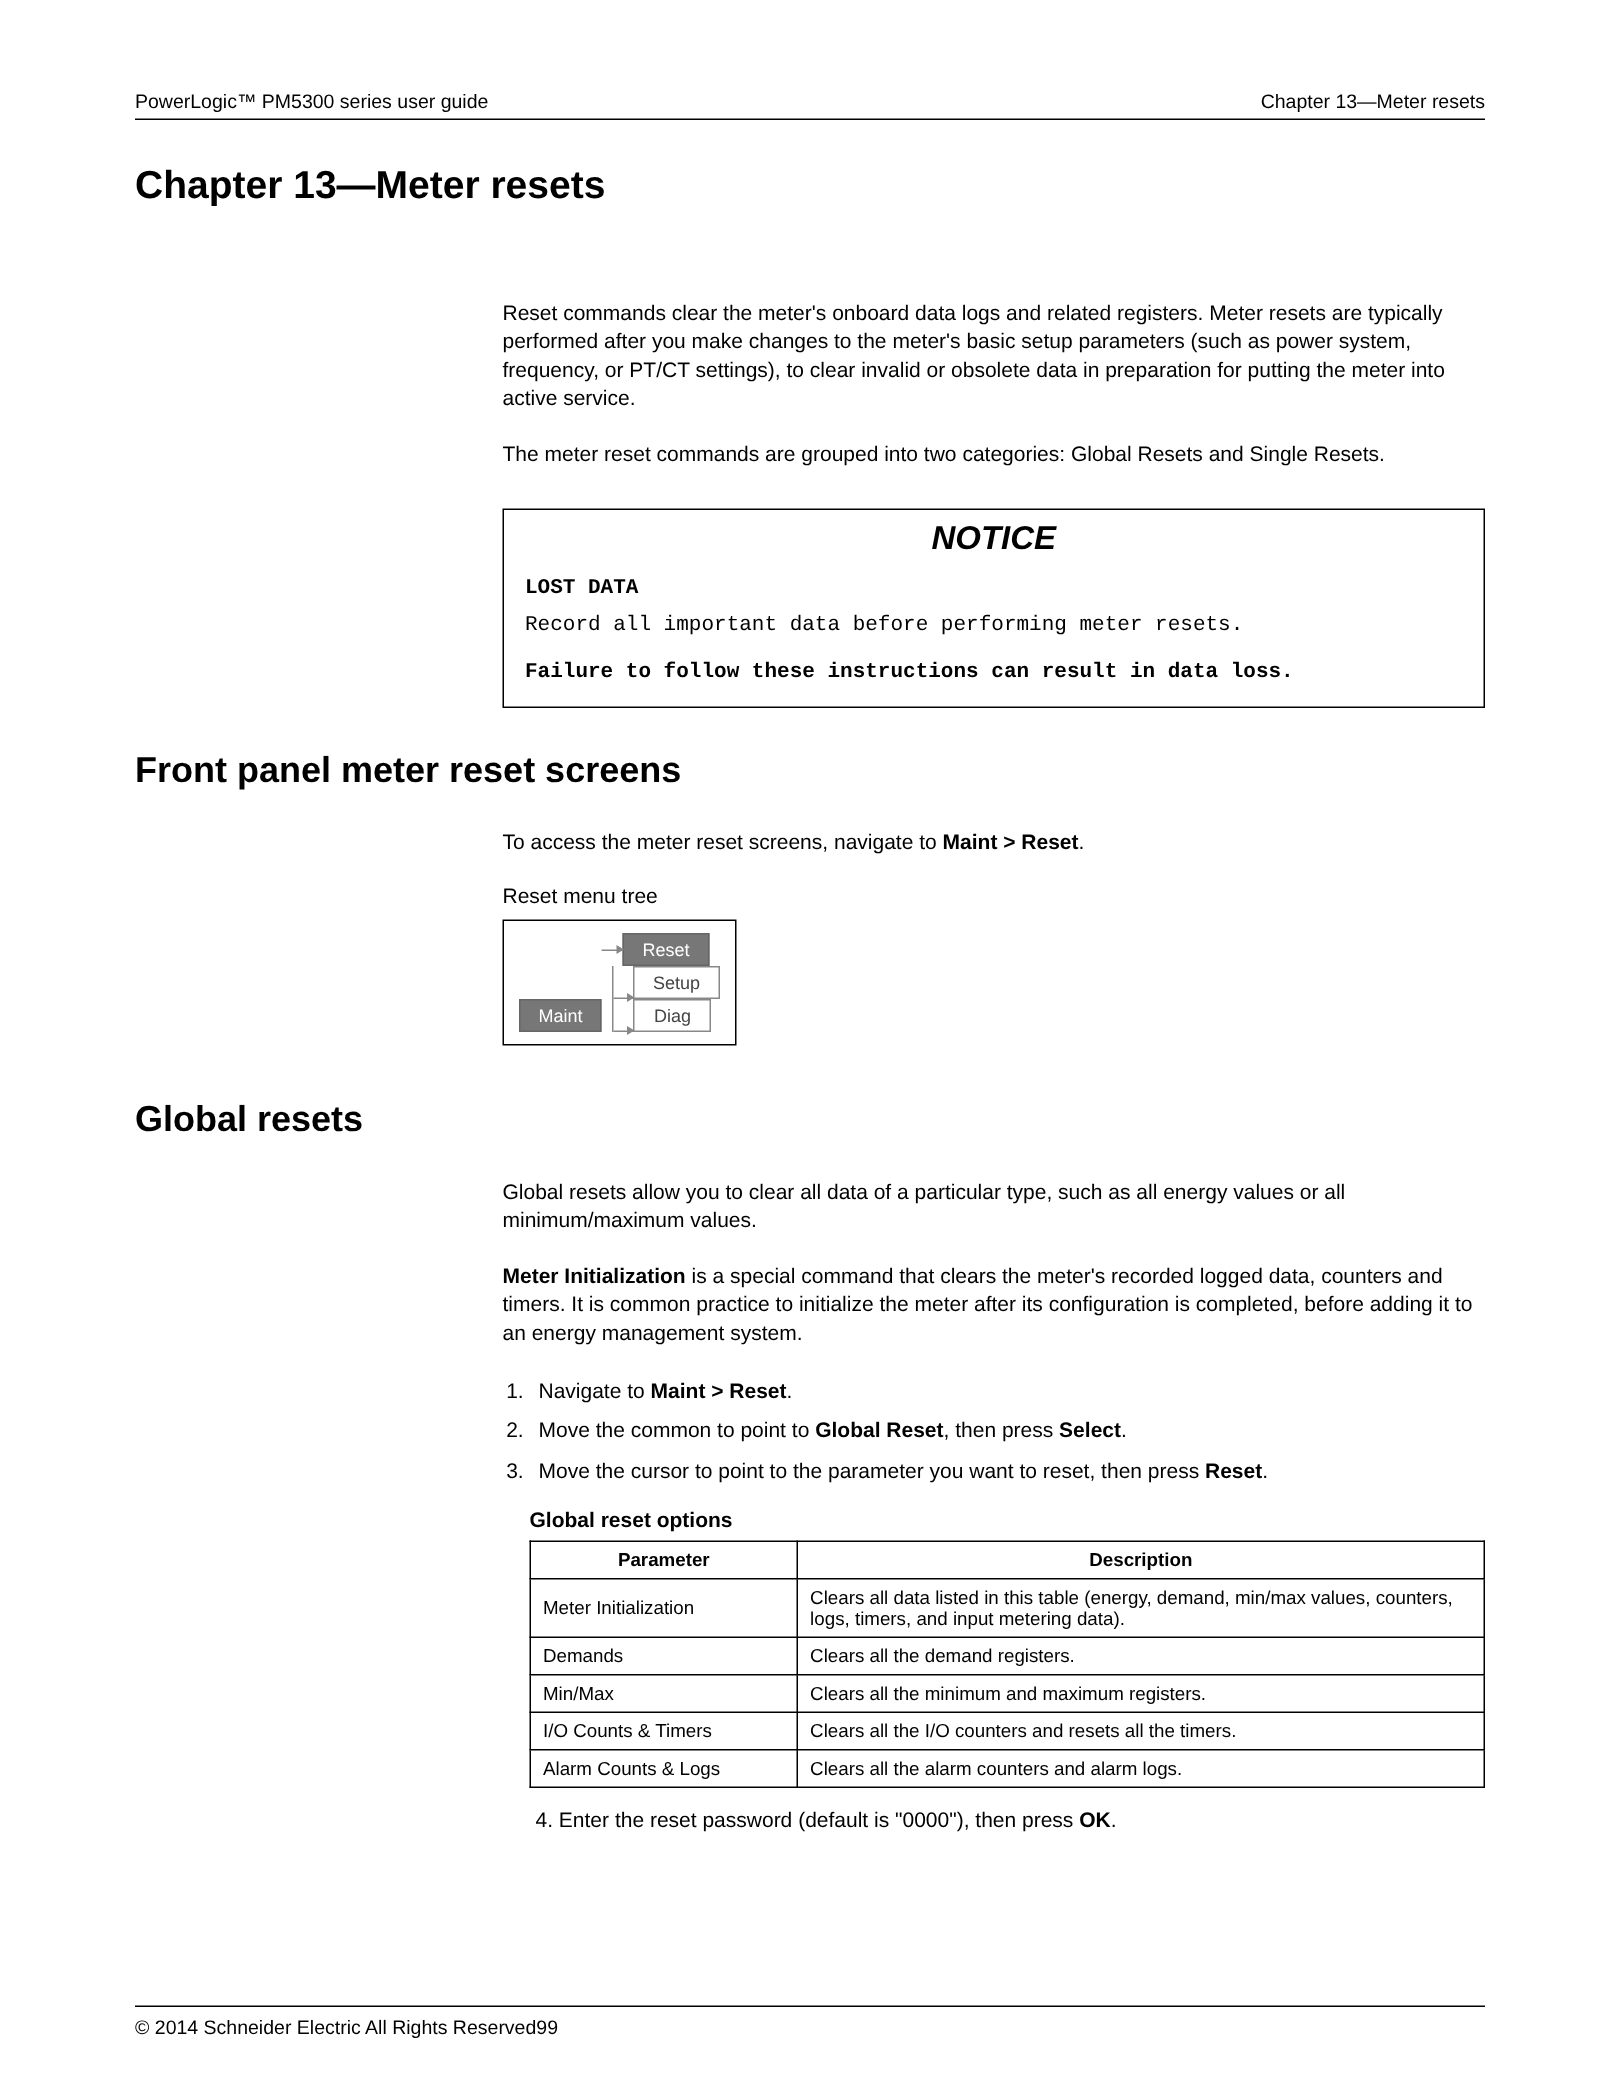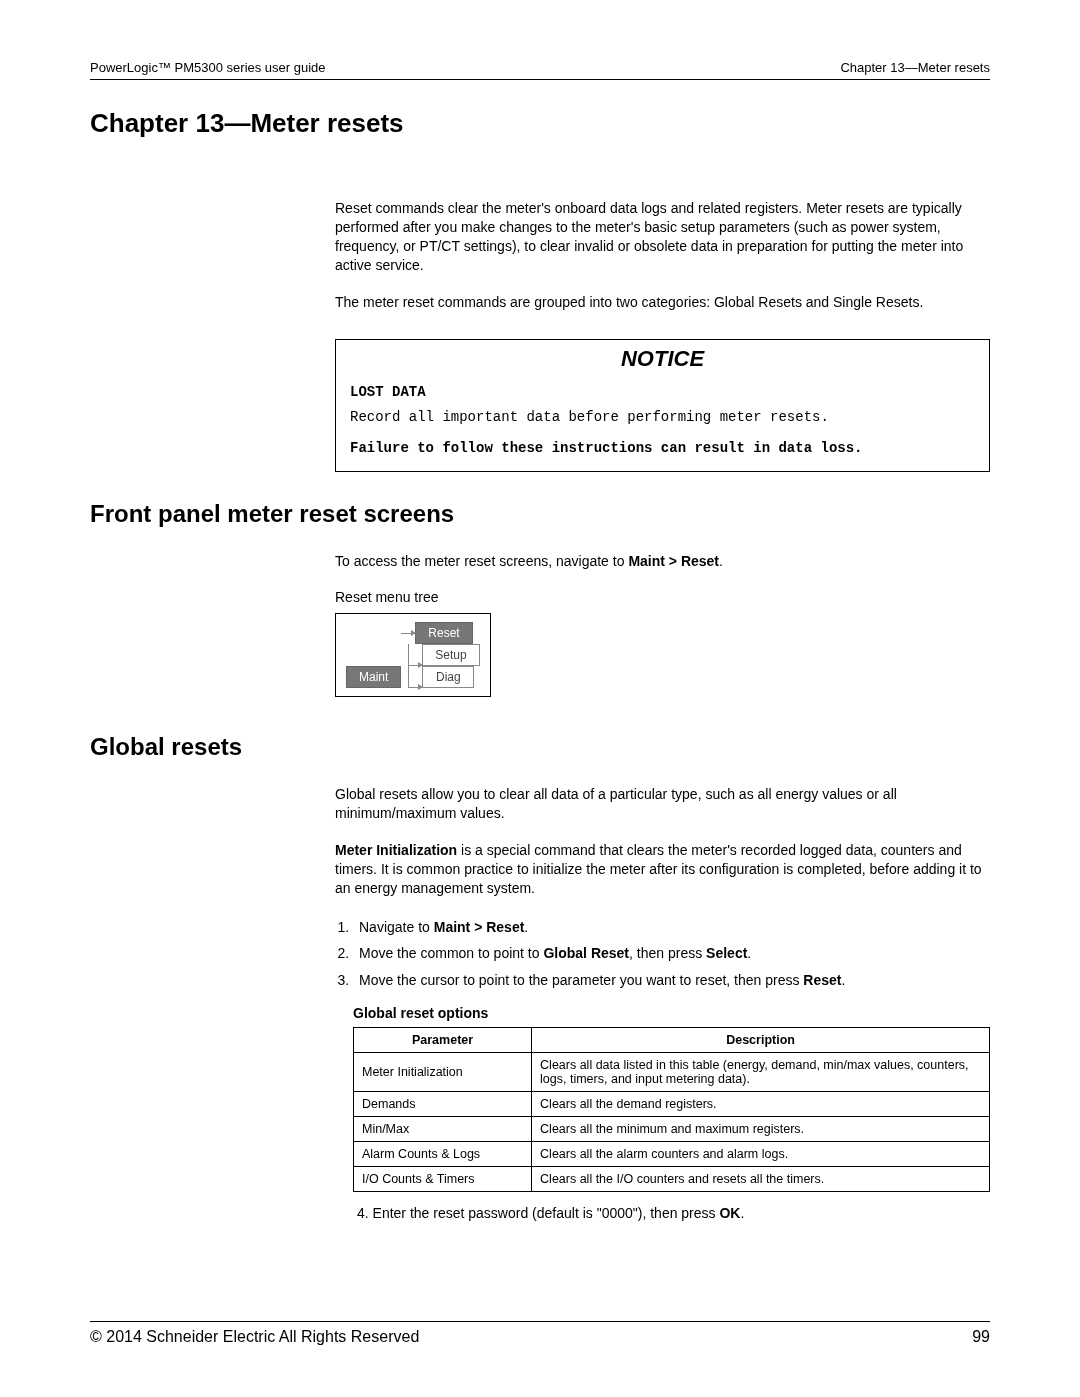--- a/index.html
+++ b/index.html
@@ -157,27 +157,27 @@
       text-align: center;
     }
     .global-table th:first-child { width: 28%; }
     .step-after {
       margin-left: 22px;
       font-size: 14px;
       line-height: 1.6;
     }
     .footer {
       position: absolute;
-      bottom: 51px;
+      bottom: 38px;
       left: 90px;
       right: 90px;
       border-top: 1px solid #000;
       display: flex;
-      justify-content: space-between;
-      font-size: 16px;
+      justify-content: flex-start;
+      font-size: 13px;
       padding-top: 6px;
     }
   </style>
 </head>
 <body>
 
 <div class="page">
   <div class="header">
     <span>PowerLogic™  PM5300 series user guide</span>
     <span>Chapter 13—Meter resets</span>
@@ -269,26 +269,26 @@
           </tr>
         <tr>
             <td>Demands</td>
             <td>Clears all the demand registers.</td>
           </tr>
         <tr>
             <td>Min/Max</td>
             <td>Clears all the minimum and maximum registers.</td>
           </tr>
         <tr>
+            <td>I/O Counts &amp; Timers</td>
+            <td>Clears all the I/O counters and resets all the timers.</td>
+          </tr>
+        <tr>
             <td>Alarm Counts &amp; Logs</td>
             <td>Clears all the alarm counters and alarm logs.</td>
-          </tr>
-        <tr>
-            <td>I/O Counts &amp; Timers</td>
-            <td>Clears all the I/O counters and resets all the timers.</td>
           </tr>
       </tbody>
     </table>
 
     <div class="step-after">
       <span>4.   Enter the reset password (default is "0000"), then press </span><span class="inline-bold">OK</span><span>.</span>
     </div>
   </div>
 </div>
 

